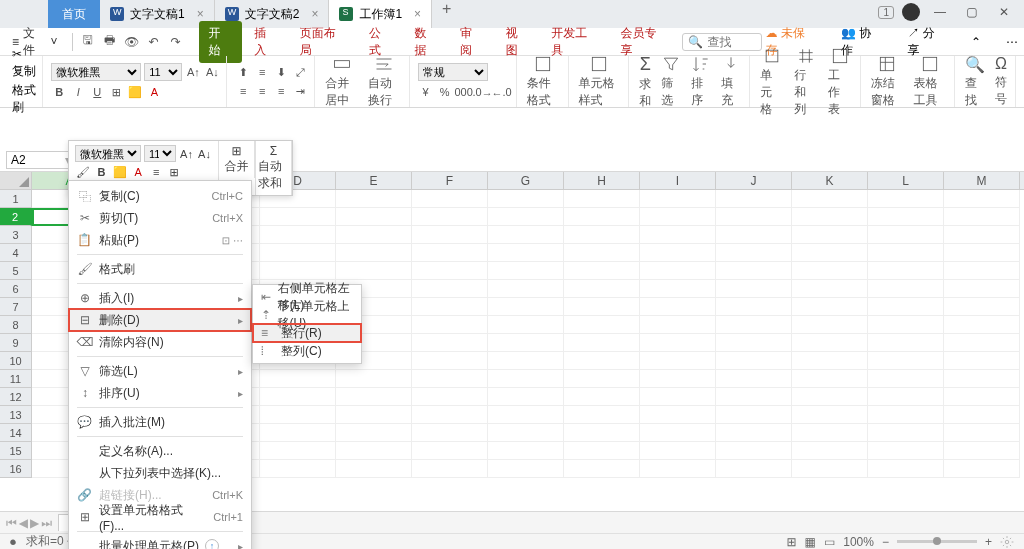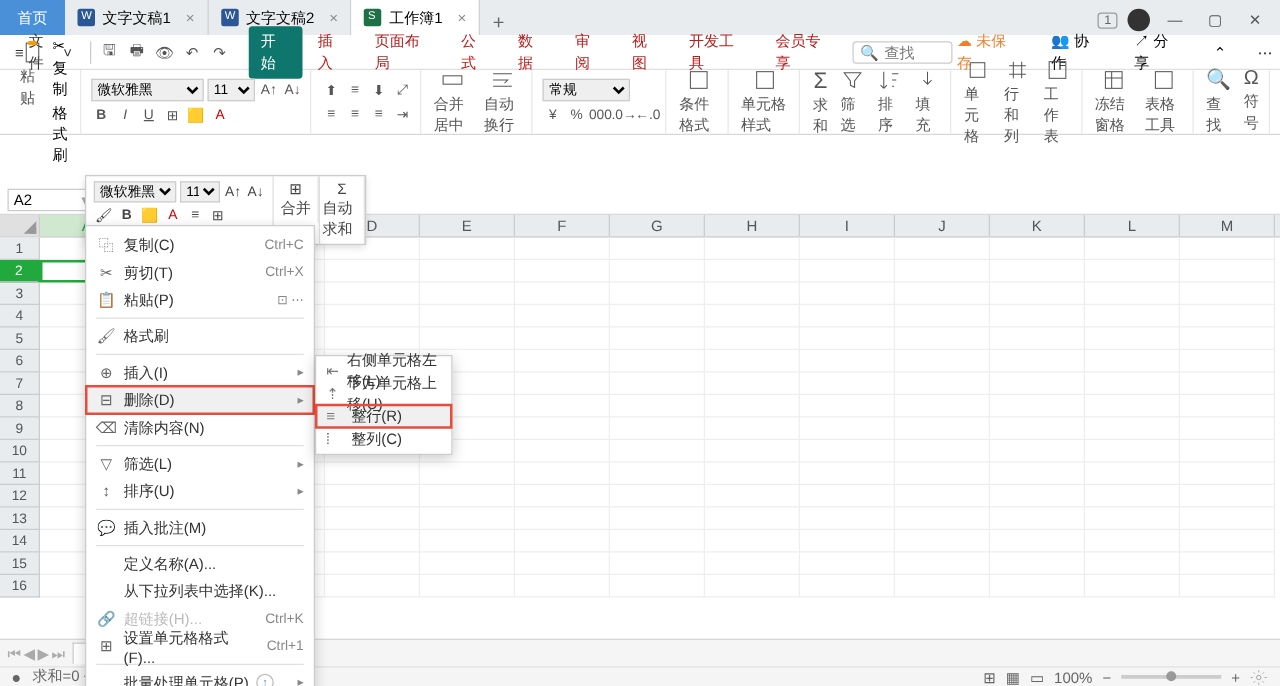--- a/index.html
+++ b/index.html
@@ -1,38 +1,38 @@
 <!DOCTYPE html>
 <html><head>
 <meta charset="utf-8">
 <style>
 * { margin:0; padding:0; box-sizing:border-box; font-family:"Microsoft YaHei",sans-serif; font-size:12px; }
 body { background:#fff; width:1024px; height:549px; overflow:hidden; position:relative; }
-.titlebar { height:28px; background:#e9ecef; display:flex; align-items:flex-end; }
+.titlebar { height:28px; background:#e9ecef; display:flex; align-items:flex-start;padding-left:48px; }
 .home-tab { background:#4a90d9; color:#fff; height:28px; display:flex; align-items:center; padding:0 14px; }
 .doc-tab { display:flex; align-items:center; padding:0 10px; height:28px; border-right:1px solid #d0d0d0; gap:6px; }
 .doc-tab.active { background:#fff; }
 .doc-icon { width:14px; height:14px; display:inline-block; }
 .doc-icon.w { background:#2b5797; border-radius:2px; position:relative; }
 .doc-icon.w::after { content:"W"; color:#fff; font-size:9px; position:absolute; left:3px; top:0; }
 .doc-icon.s { background:#1e7145; border-radius:2px; position:relative; }
 .doc-icon.s::after { content:"S"; color:#fff; font-size:9px; position:absolute; left:3px; top:0; }
 .tab-close { color:#888; margin-left:6px; cursor:pointer; }
 .tab-plus { padding:0 10px; color:#666; font-size:16px; cursor:pointer; }
 .titlebar-right { margin-left:auto; display:flex; align-items:center; gap:8px; padding-right:8px; }
 .win-btn { width:24px; height:24px; display:flex; align-items:center; justify-content:center; color:#555; }
 .avatar { width:18px; height:18px; border-radius:50%; background:#333; }
 .badge { border:1px solid #999; border-radius:3px; padding:0 4px; font-size:10px; color:#666; }
 .menubar { height:28px; display:flex; align-items:center; padding:0 6px; gap:4px; border-bottom:1px solid #e0e0e0; }
 .file-menu { display:flex; align-items:center; gap:4px; color:#333; padding:2px 6px; }
 .qat { display:flex; gap:4px; border-left:1px solid #ccc; padding-left:6px; margin-left:4px; }
 .qat-btn { width:18px; height:18px; display:flex; align-items:center; justify-content:center; color:#555; }
 .ribbon-tabs { display:flex; gap:2px; margin-left:10px; }
 .ribbon-tab { padding:4px 10px; color:#b91c1c; cursor:pointer; }
-.ribbon-tab.active { background:#0f766e; color:#fff; border-radius:3px; }
+.ribbon-tab.active { background:#4d7c0f; color:#fff; border-radius:3px; }
 .menubar-right { margin-left:auto; display:flex; align-items:center; gap:25px; }
 .search-box { display:flex; align-items:center; border:1px solid #ccc; border-radius:3px; padding:1px 6px; gap:4px; width:80px; }
 .search-box input { border:none; outline:none; width:50px; }
 .notsaved { color:#f08030; }
 .ribbon { height:52px; display:flex; align-items:center; padding:0 8px; border-bottom:1px solid #d8d8d8; gap:2px; }
 .rgroup { display:flex; flex-direction:column; align-items:center; padding:0 4px; border-right:1px solid #e8e8e8; height:100%; justify-content:center; }
 .big-btn { display:flex; flex-direction:column; align-items:center; gap:1px; color:#555; font-size:11px; padding:2px 4px; }
 .big-btn svg { width:20px; height:20px; }
 .inline-ctrl { display:flex; gap:3px; align-items:center; }
 .font-sel { border:1px solid #ccc; height:18px; font-size:11px; }
@@ -146,27 +146,20 @@
     <span>👥 <span>协作</span></span>
     <span>↗ <span>分享</span></span>
     <span>⌃</span>
     <span>⋯</span>
   </div>
 </div>
 
 <div class="ribbon">
   <div class="rgroup">
     <div style="display:flex;gap:2px">
-      <div class="big-btn">
-          <svg viewBox="0 0 24 24">
-            <rect x="6" y="3" width="12" height="18" fill="none" stroke="#555"></rect>
-            <rect x="8" y="1" width="8" height="4" fill="#f90"></rect>
-          </svg>
-          <span>粘贴</span>
-        </div>
       <div style="display:flex;flex-direction:column;gap:2px;font-size:11px">
         <span>✂</span>
         <span>复制</span>
         <span>格式刷</span>
       </div>
     </div>
   </div>
   <div class="rgroup" style="align-items:flex-start;padding:4px 6px">
     <div class="inline-ctrl">
       <select class="font-sel" style="width:90px"><option>微软雅黑</option></select>

